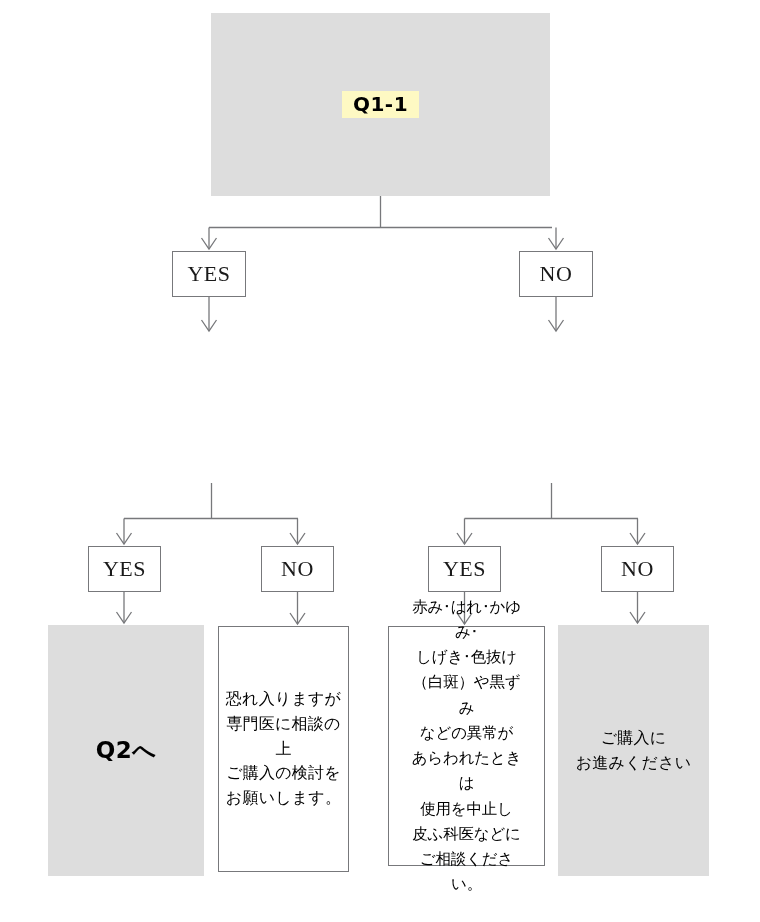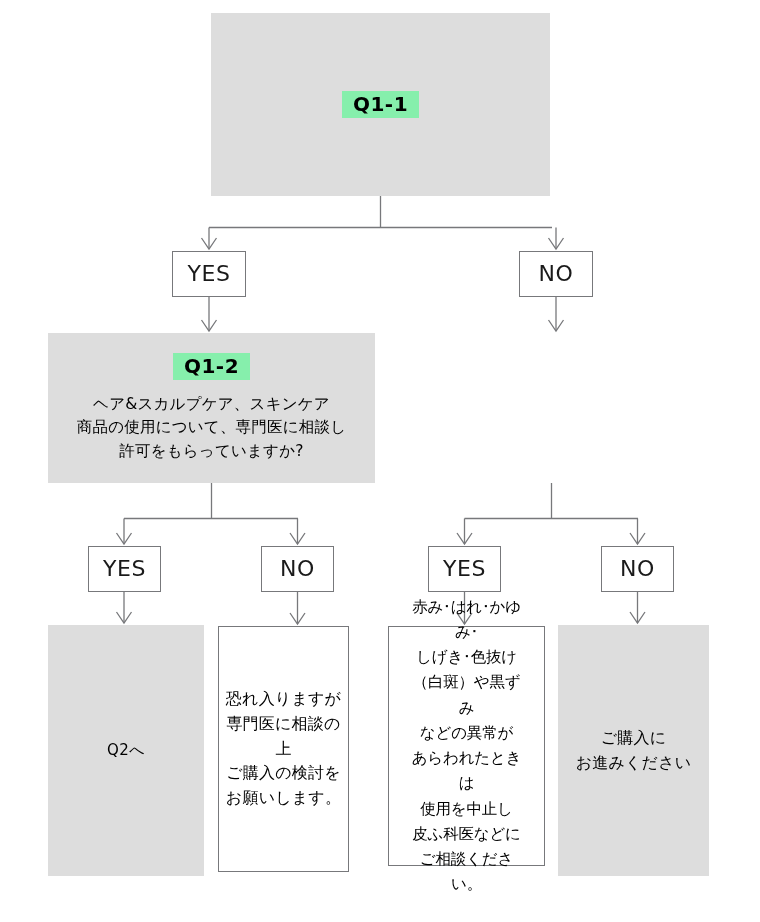--- a/index.html
+++ b/index.html
@@ -38,21 +38,21 @@
   .node.gray {
     background: #dddddd;
     border: none;
   }
   .node.white {
     background: #ffffff;
     border: 1px solid #77787b;
   }
   .tag {
     display: inline-block;
-    background: #86efac;
+    background: #fef9c3;
     color: #000000;
     font-weight: bold;
     font-size: 20px;
     letter-spacing: 0.5px;
     padding: 2px 11px 3px 11px;
     line-height: 1.1;
   }
   .qbody {
     font-size: 16px;
     line-height: 1.52;
@@ -69,36 +69,37 @@
     line-height: 1.55;
     letter-spacing: 0.2px;
     white-space: pre-line;
   }
   .resulttext.warn {
     font-size: 15.5px;
     line-height: 1.63;
     letter-spacing: -0.2px;
   }
   .resulttext.strong {
-    font-size: 15px;
-    font-weight: normal;
+    font-size: 23px;
+    font-weight: bold;
     letter-spacing: 0.5px;
   }
   .choice {
     position: absolute;
     box-sizing: border-box;
     background: #ffffff;
     border: 1px solid #77787b;
     display: flex;
     align-items: center;
     justify-content: center;
     font-size: 22px;
     line-height: 1;
     letter-spacing: 0.5px;
     color: #1a1a1a;
+    font-family: Liberation Serif, serif;
   }
 
   
   #q11     { left: 211px; top: 13px;  width: 339px; height: 183px; }
   #c1-yes  { left: 172px; top: 251px; width: 74px;  height: 46px; }
   #c1-no   { left: 519px; top: 251px; width: 74px;  height: 46px; }
   #q12     { left: 48px;  top: 333px; width: 327px; height: 150px; }
   #q2      { left: 388px; top: 333px; width: 325px; height: 150px; }
   #c2-yes  { left: 88px;  top: 546px; width: 73px;  height: 46px; }
   #c2-no   { left: 261px; top: 546px; width: 73px;  height: 46px; }
@@ -158,26 +159,20 @@
     </g>
   </svg>
 
   <div class="node gray" id="q11">
     <span class="tag">Q1-1</span>
   </div>
 
   <div class="choice" id="c1-yes">YES</div>
   <div class="choice" id="c1-no">NO</div>
 
-  <div class="node gray" id="q12">
-    <span class="tag">Q1-2</span>
-    <span class="qbody tight">ヘア&amp;スカルプケア、スキンケア
-商品の使用について、専門医に相談し
-許可をもらっていますか?</span>
-  </div>
 
 
   <div class="choice" id="c2-yes">YES</div>
   <div class="choice" id="c2-no">NO</div>
   <div class="choice" id="c3-yes">YES</div>
   <div class="choice" id="c3-no">NO</div>
 
   <div class="node gray" id="r-q2he">
     <span class="resulttext strong">Q2へ</span>
   </div>

